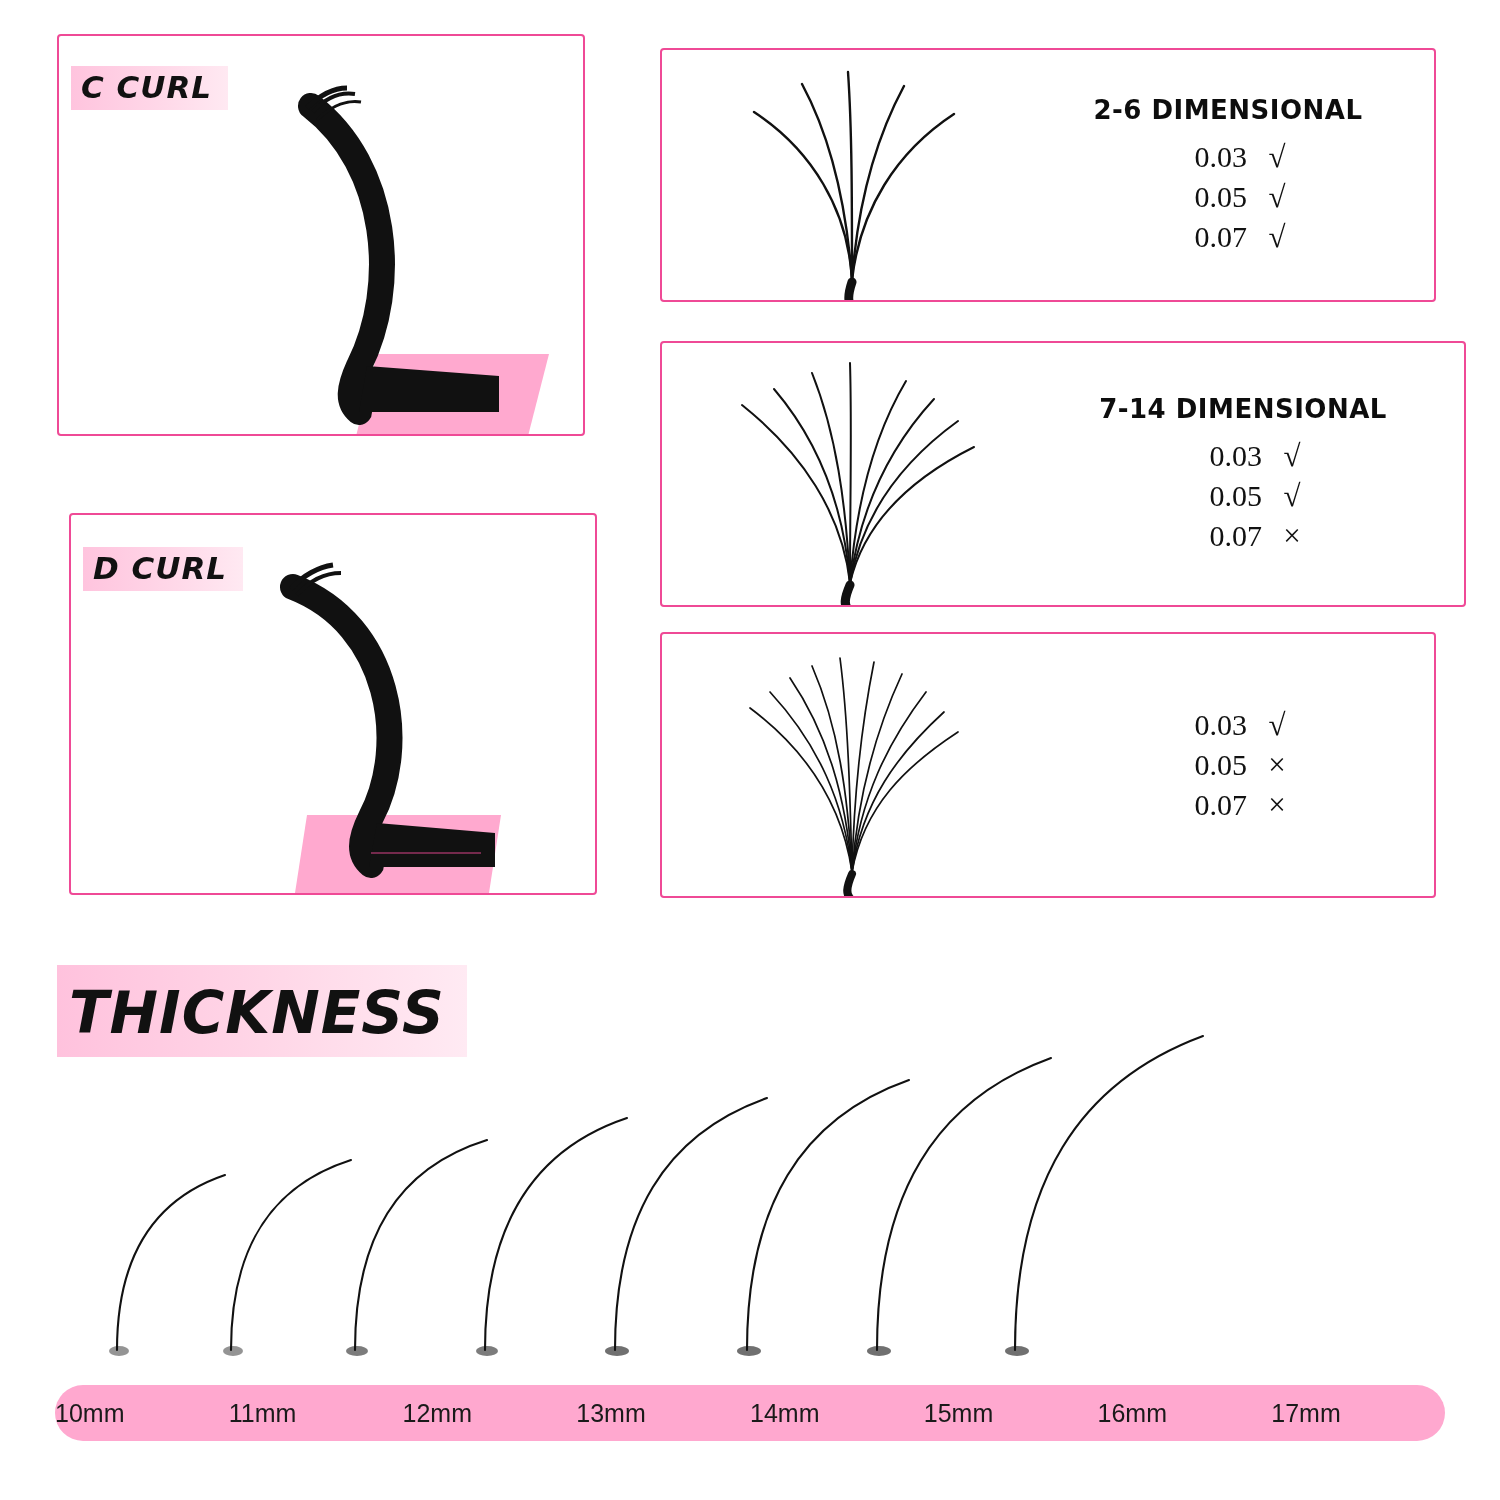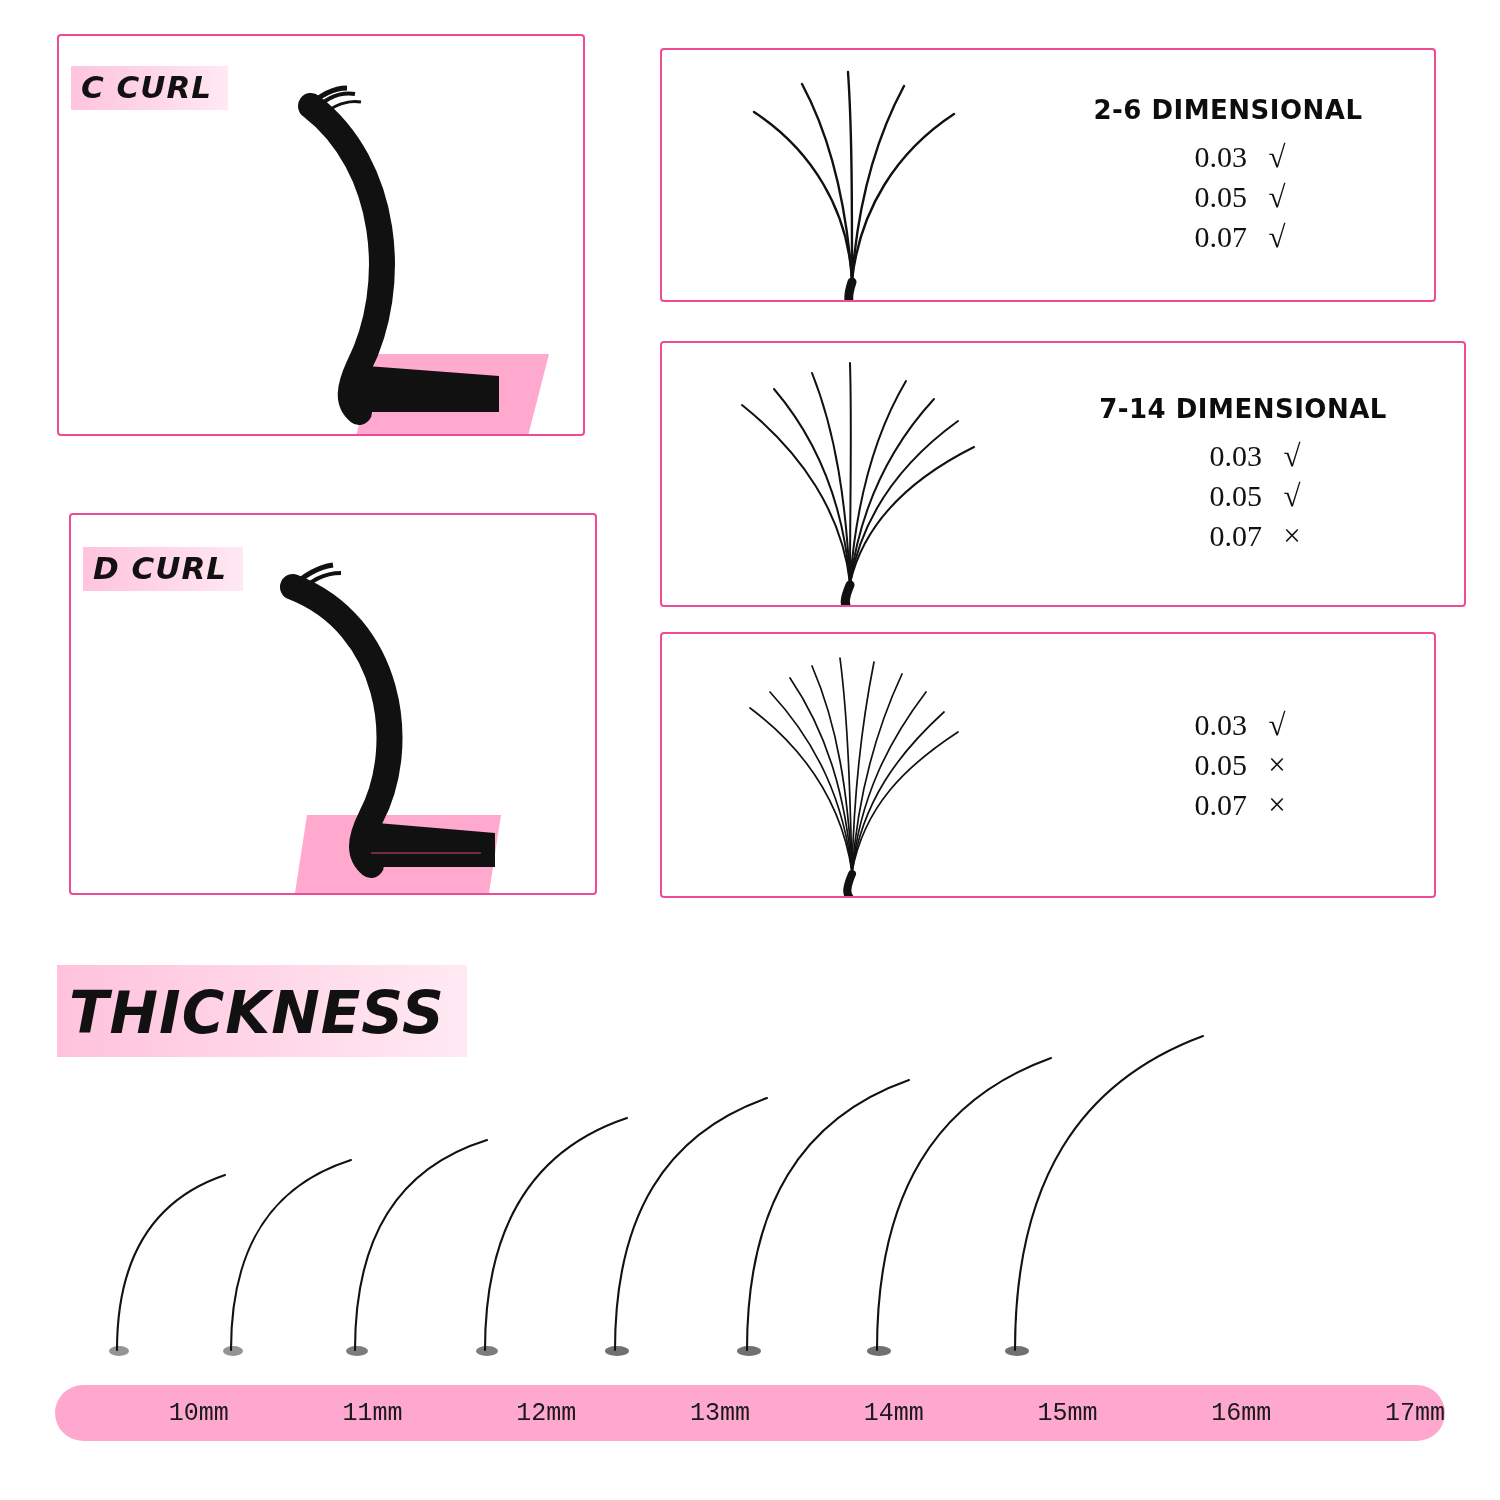--- a/index.html
+++ b/index.html
@@ -150,22 +150,22 @@
     top: 1385px;
     width: 1390px;
     height: 56px;
     background: #ffa8cf;
     border-radius: 28px;
     display: flex;
     align-items: center;
   }
   .scale-item {
     flex: 1 1 0;
-    text-align: right;
-    font-family: Liberation Mono, monospace;
+    text-align: left;
+    font-family: Liberation Sans, sans-serif;
     font-size: 25px;
     color: #1a1a1a;
   }
 </style>
 </head>
 <body>
 
 <div class="top-area">
 
   <div class="curl-card c">

